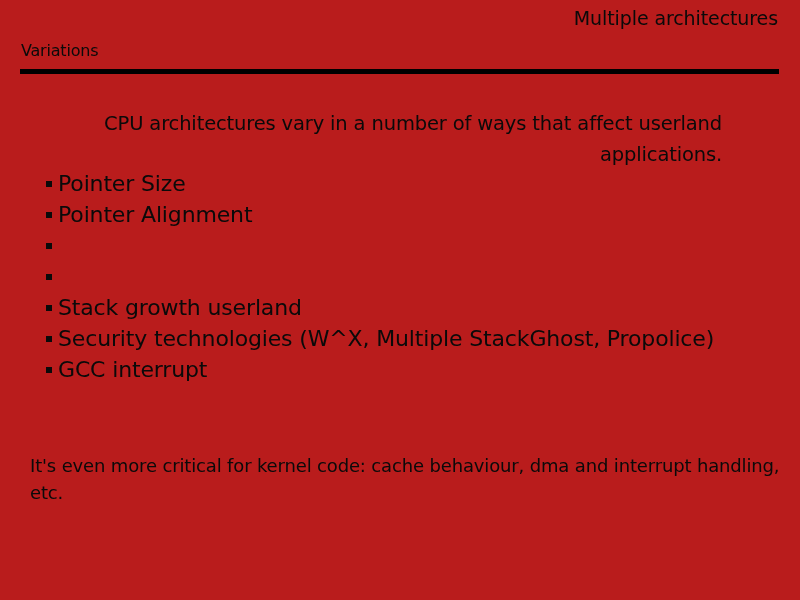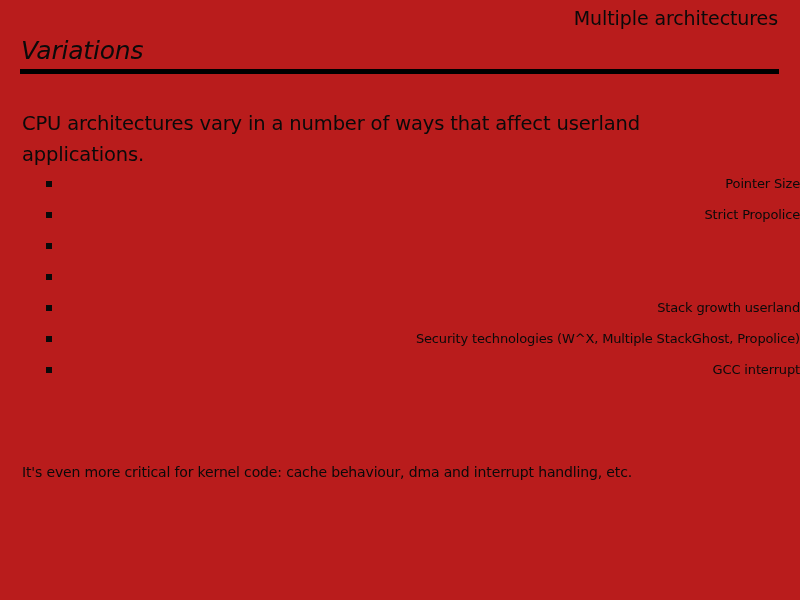--- a/index.html
+++ b/index.html
@@ -40,26 +40,25 @@
     line-height: 24px;
     letter-spacing: -0.1px;
     white-space: nowrap;
     color: #0a0a0a;
   }
 
   .slide-title {
     position: absolute;
     left: 21px;
     top: 36px;
-    font-size: 25px;
+    font-size: 16px;
     line-height: 30px;
     letter-spacing: -0.2px;
     white-space: nowrap;
     color: #0a0a0a;
-    font-style: italic;
   }
 
   .title-rule {
     position: absolute;
     left: 20px;
     top: 69px;
     width: 759px;
     height: 5px;
     background: #000000;
   }
@@ -75,60 +74,60 @@
 
   .intro-paragraph {
     position: absolute;
     left: 22px;
     top: 28px;
     width: 700px;
     font-size: 19.5px;
     line-height: 31px;
     letter-spacing: -0.15px;
     color: #0a0a0a;
+    text-align: right;
   }
 
   .bullet-list {
     position: absolute;
     left: 0;
     top: 88px;
     width: 800px;
     margin: 0;
     padding: 0;
     list-style: none;
   }
 
   .bullet-item {
     position: relative;
     height: 31px;
     padding-left: 58px;
-    font-size: 13px;
+    font-size: 22px;
     line-height: 31px;
     letter-spacing: -0.15px;
     white-space: nowrap;
     color: #0a0a0a;
-    text-align: right;
   }
 
   .bullet-marker {
     position: absolute;
     left: 46px;
     top: 13px;
     width: 6px;
     height: 6px;
     background: #0a0a0a;
   }
 
   .closing-paragraph {
     position: absolute;
-    left: 22px;
+    left: 30px;
     top: 372px;
     width: 752px;
-    font-size: 14px;
-    line-height: 40px;
+    font-size: 18px;
+    line-height: 27px;
     letter-spacing: -0.15px;
     color: #0a0a0a;
   }
 </style>
 </head>
 <body>
 
 <div class="slide">
 
   <div class="header-zone">
@@ -141,21 +140,21 @@
 
     <div class="intro-paragraph">CPU architectures vary in a number of ways that affect userland applications.</div>
 
     <ul class="bullet-list">
       <li class="bullet-item">
         <span class="bullet-marker"></span>
         <span>Pointer Size</span>
       </li>
       <li class="bullet-item">
         <span class="bullet-marker"></span>
-        <span>Strict Propolice</span>
+        <span>Pointer Alignment</span>
       </li>
       <li class="bullet-item">
         <span class="bullet-marker"></span>
       </li>
       <li class="bullet-item">
         <span class="bullet-marker"></span>
       </li>
       <li class="bullet-item">
         <span class="bullet-marker"></span>
         <span>Stack growth userland</span>

